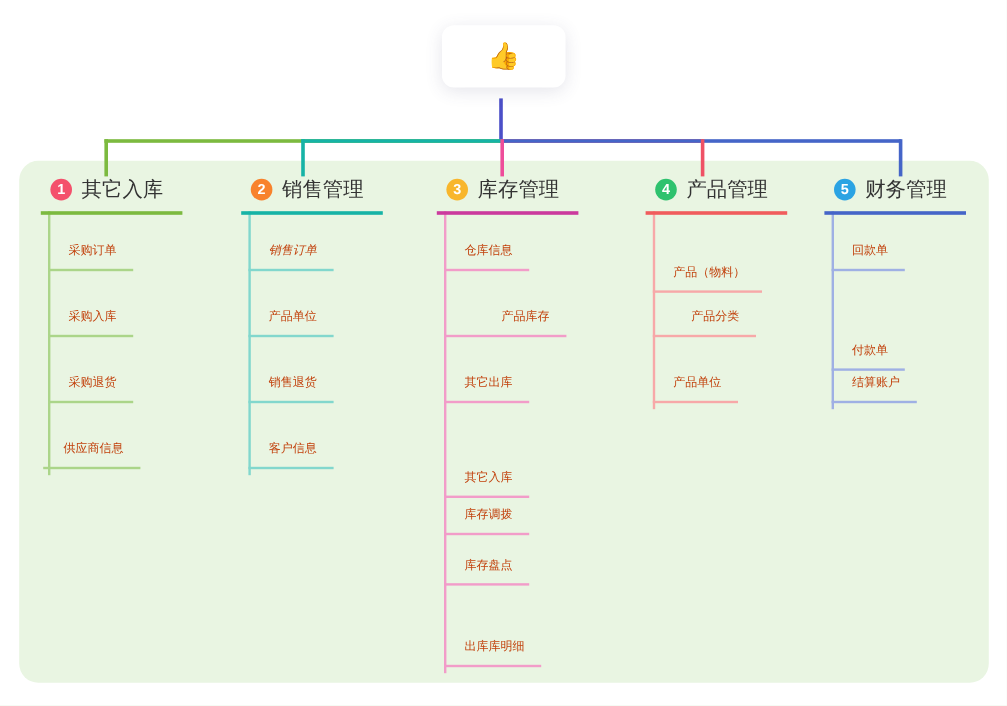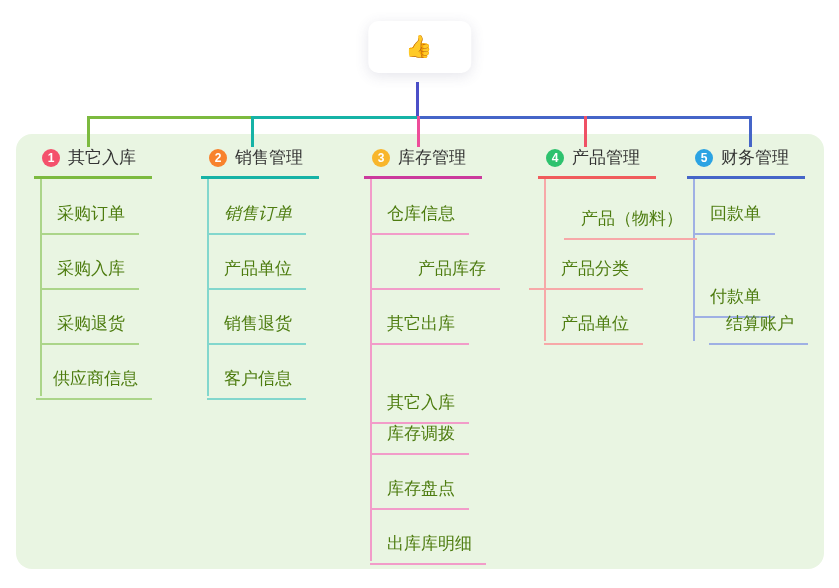--- a/index.html
+++ b/index.html
@@ -28,21 +28,21 @@
     font-size:17px;color:#333;white-space:nowrap;z-index:3;
   }
   .badge{
     width:18px;height:18px;border-radius:50%;flex:0 0 18px;
     display:flex;align-items:center;justify-content:center;
     color:#fff;font-size:12px;font-weight:bold;line-height:1;
   }
   .child-row{
     position:absolute;white-space:nowrap;
     padding:0 14px 8px 17px;border-bottom:2px solid;
-    font-size:17px;color:#4d7c0f;z-index:3;text-align:right;
+    font-size:10px;color:#c2410c;z-index:3;text-align:right;
   }
 </style>
 </head>
 <body>
 
 <div id="canvas">
   <div class="panel" id="panel" style="background: rgb(233, 245, 226);"></div>
 
   <div class="root-node">
     <span class="root-icon">👍</span>
@@ -84,30 +84,30 @@
       <div class="child-row" style="left: 207px; top: 367px; border-bottom-color: rgb(130, 215, 205);">客户信息</div>
       <div class="branch-title" style="left: 364px; top: 146px; border-bottom-color: rgb(203, 58, 157);">
         <span class="badge" style="background: rgb(248, 182, 44);">3</span>
         <span>库存管理</span>
       </div>
       <div class="child-row" style="left: 370px; top: 202px; border-bottom-color: rgb(242, 156, 201);">仓库信息</div>
       <div class="child-row" style="left: 370px; top: 257px; border-bottom-color: rgb(242, 156, 201); padding-left: 48px;">产品库存</div>
       <div class="child-row" style="left: 370px; top: 312px; border-bottom-color: rgb(242, 156, 201);">其它出库</div>
       <div class="child-row" style="left: 370px; top: 367px; border-bottom-color: rgb(242, 156, 201); margin-top: 24px;">其它入库</div>
       <div class="child-row" style="left: 370px; top: 422px; border-bottom-color: rgb(242, 156, 201);">库存调拨</div>
-      <div class="child-row" style="left: 370px; top: 477px; border-bottom-color: rgb(242, 156, 201);">库存盘点</div>
+      <div class="child-row" style="left: 370px; top: 464px; border-bottom-color: rgb(242, 156, 201);">库存盘点</div>
       <div class="child-row" style="left: 370px; top: 532px; border-bottom-color: rgb(242, 156, 201);">出库库明细</div>
       <div class="branch-title" style="left: 538px; top: 146px; border-bottom-color: rgb(240, 92, 92);">
         <span class="badge" style="background: rgb(46, 194, 110);">4</span>
         <span>产品管理</span>
       </div>
-      <div class="child-row" style="left: 544px; top: 207px; border-bottom-color: rgb(247, 168, 168); margin-left: 20px;">产品（物料）</div>
-      <div class="child-row" style="left: 529px; top: 257px; border-bottom-color: rgb(247, 168, 168); padding-left: 32px;">产品分类</div>
+      <div class="child-row" style="left: 544px; top: 220px; border-bottom-color: rgb(247, 168, 168);">产品（物料）</div>
+      <div class="child-row" style="left: 544px; top: 257px; border-bottom-color: rgb(247, 168, 168); padding-left: 32px;">产品分类</div>
       <div class="child-row" style="left: 544px; top: 312px; border-bottom-color: rgb(247, 168, 168);">产品单位</div>
       <div class="branch-title" style="left: 687px; top: 146px; border-bottom-color: rgb(69, 101, 200);">
         <span class="badge" style="background: rgb(43, 163, 227);">5</span>
         <span>财务管理</span>
       </div>
       <div class="child-row" style="left: 693px; top: 202px; border-bottom-color: rgb(159, 176, 228);">回款单</div>
       <div class="child-row" style="left: 693px; top: 257px; border-bottom-color: rgb(159, 176, 228); margin-top: 28px;">付款单</div>
-      <div class="child-row" style="left: 693px; top: 312px; border-bottom-color: rgb(159, 176, 228); margin-left: 16px;">结算账户</div>
+      <div class="child-row" style="left: 693px; top: 312px; border-bottom-color: rgb(159, 176, 228);">结算账户</div>
     </div>
 </div>
 
 </body></html>

